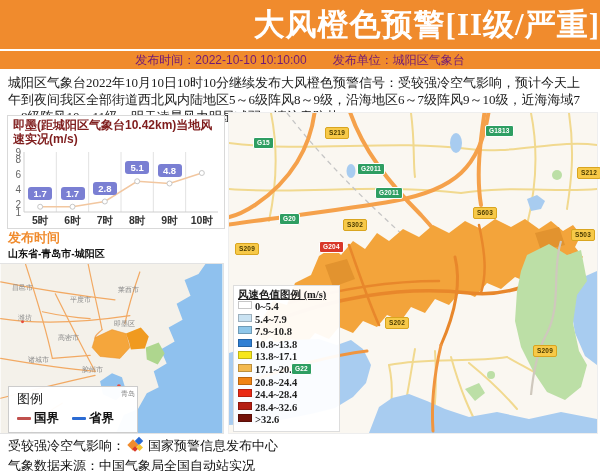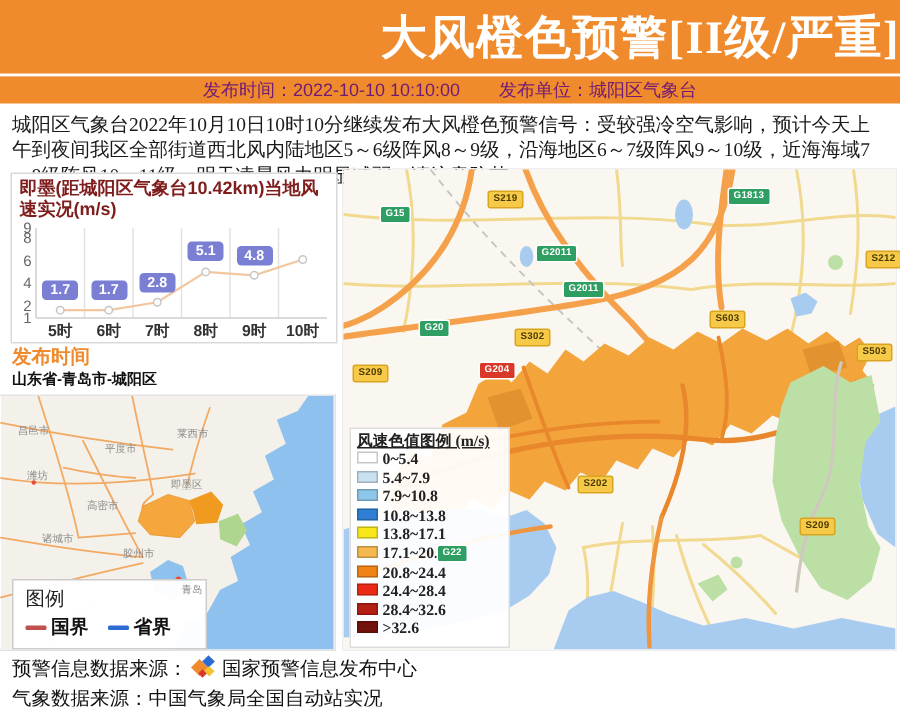--- a/index.html
+++ b/index.html
@@ -290,21 +290,21 @@
       <div class="shield yellow" style="left: 244px; top: 94px;">S603</div>
       <div class="shield yellow" style="left: 342px; top: 116px;">S503</div>
       <div class="shield yellow" style="left: 348px; top: 54px;">S212</div>
       <div class="shield green" style="left: 62px; top: 250px;">G22</div>
       <div class="shield yellow" style="left: 156px; top: 204px;">S202</div>
       <div class="shield yellow" style="left: 304px; top: 232px;">S209</div>
     </div>
 
   <div class="footer">
     <div class="f-line">
-      <span>预警信息数据来源：</span>
+      <span>受较强冷空气影响：</span>
       <span class="logo">
         <span class="l1"></span>
           <span class="l2"></span>
           <span class="l3"></span>
           <span class="l4"></span>
       </span>
       <span>国家预警信息发布中心</span>
     </div>
     <div class="f-line">
       <span>气象数据来源：中国气象局全国自动站实况</span>

